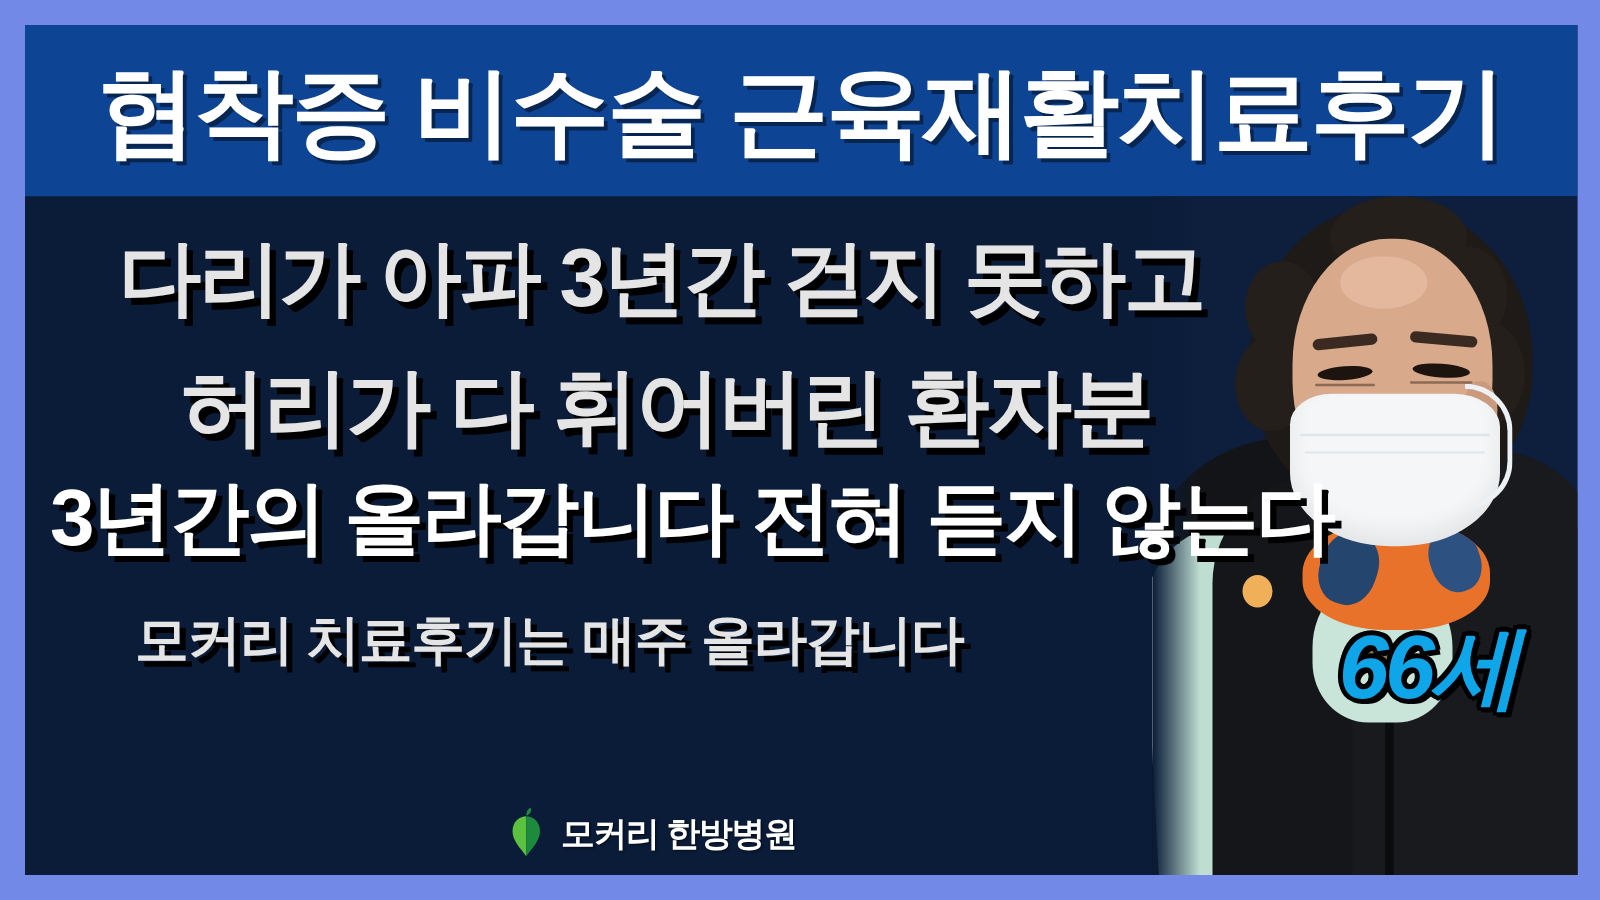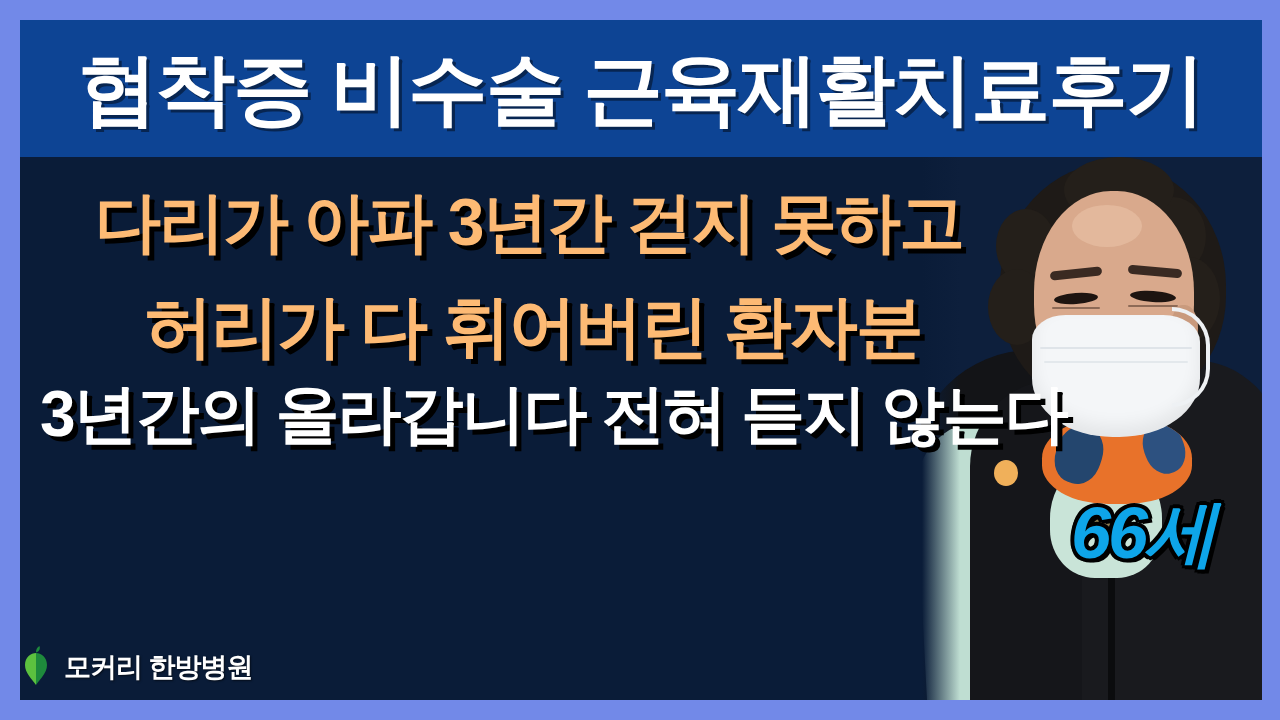--- a/index.html
+++ b/index.html
@@ -177,21 +177,21 @@
     padding-top:32px;
     box-sizing:border-box;
     z-index:5;
   }
   .line{
     white-space:nowrap;
     line-height:1.02;
     font-weight:700;
     letter-spacing:-2px;
   }
-  .line-yellow{ color:#fdba74; text-shadow:5px 5px 0 #000; }
+  .line-yellow{ color:#e5e5e5; text-shadow:5px 5px 0 #000; }
   .line-white { color:#ffffff; text-shadow:5px 5px 0 #000; }
 
   .line1{ font-size:66px; padding-left:75px; }
   .line2{ font-size:68px; padding-left:125px; margin-top:36px; }
   .line3{ font-size:64px; padding-left:20px;  margin-top:20px; }
   .line4{ font-size:43px; padding-left:88px;  margin-top:44px; letter-spacing:-1px; }
 
   
   .age-badge{
     position:absolute;
@@ -204,21 +204,21 @@
     text-shadow:
       4px 4px 0 #000, -3px 3px 0 #000, 3px -3px 0 #000, -3px -3px 0 #000,
       0 4px 0 #000, 4px 0 0 #000, 0 -4px 0 #000, -4px 0 0 #000;
     z-index:7;
   }
 
   
   .footer-logo{
     position:absolute;
     left:0; bottom:12px; width:100%;
-    display:flex;align-items:center;
+    display:flex;align-items:center;justify-content:center;
     gap:12px;
     z-index:6;
     padding-right:240px;
     box-sizing:border-box;
   }
   .logo-mark{ width:32px;height:42px;flex:0 0 auto; }
   .logo-text{
     color:#ffffff;
     font-size:27px;
     font-weight:700;
@@ -271,20 +271,21 @@
       <div class="mask-fold2"></div>
       <div class="mask-strap"></div>
 
       <div class="photo-mask-fade"></div>
     </div>
 
     <div class="headline-block">
       <div class="line line1 line-yellow">다리가 아파 3년간 걷지 못하고</div>
       <div class="line line2 line-yellow">허리가 다 휘어버린 환자분</div>
       <div class="line line3 line-white">3년간의 올라갑니다 전혀 듣지 않는다</div>
+      <div class="line line4 line-yellow">모커리 치료후기는 매주 올라갑니다</div>
     </div>
 
     <div class="age-badge">66세</div>
 
     <div class="footer-logo">
       <svg class="logo-mark" viewBox="0 0 32 42">
         <path d="M16 6 C16 3 17.5 1 19.5 0 C20.5 2.5 19.5 5 16.5 6.5 Z" fill="#1e8a3c"></path>
         <path d="M16 7 C11 7 5 11 5 19 C5 27 12 33 16 39 C16 28 16 16 16 7 Z" fill="#5cc13f"></path>
         <path d="M16 7 C21 7 27 11 27 19 C27 27 20 33 16 39 C16 28 16 16 16 7 Z" fill="#1e8a3c"></path>
       </svg>

